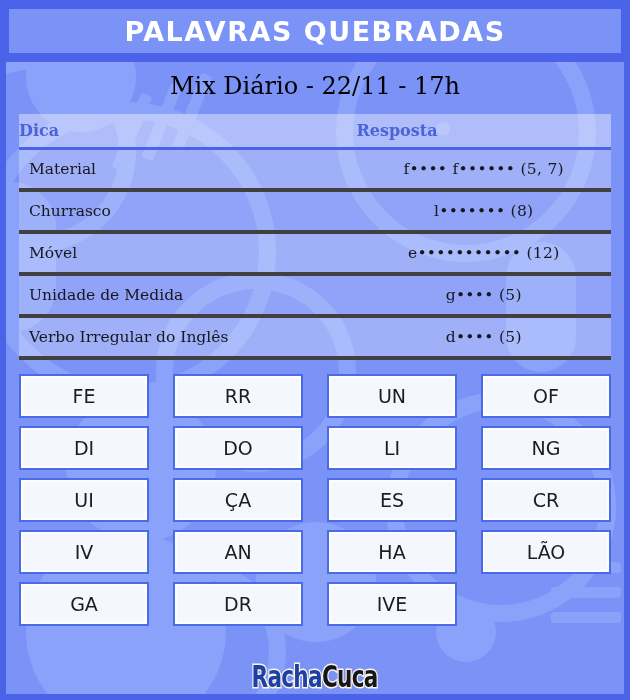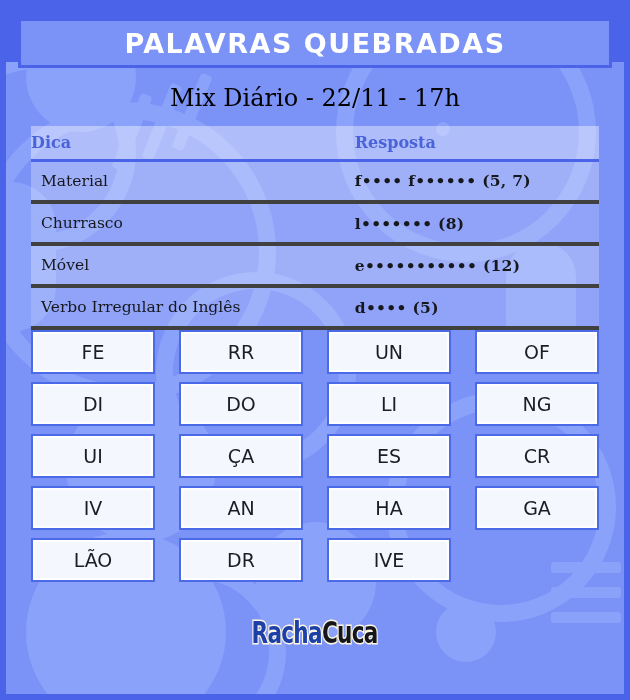--- a/index.html
+++ b/index.html
@@ -13,21 +13,21 @@
   body {
     font-family: "Liberation Sans", sans-serif;
     background: #4a63e8;
   }
 
   #app {
     position: relative;
     width: 630px;
     height: 700px;
     background: #4a63e8;
-    padding: 18px;
+    padding: 6px;
   }
 
   
   .backdrop {
     position: absolute;
     left: 6px;
     top: 62px;
     right: 6px;
     bottom: 6px;
     background: #7b92f7;
@@ -116,30 +116,31 @@
     vertical-align: middle;
   }
   .table tr:nth-child(even) td {
     background: rgba(255,255,255,0.16);
   }
   .cell-clue {
     padding-left: 10px;
     text-align: left;
   }
   .cell-answer {
-    font-weight: bold;
+    text-align: center;
+    font-weight: normal;
     letter-spacing: 0.3px;
   }
 
   
   .tiles {
     display: grid;
     grid-template-columns: repeat(4, 1fr);
     gap: 8px 24px;
-    margin-top: 0;
+    margin-top: 14px;
     border-radius: 14px;
   }
   .tile {
     height: 44px;
     background: #f4f7fe;
     border: 2px solid #4a6ae8;
     box-shadow: inset 0 0 0 2px #ffffff;
     display: flex;
     align-items: center;
     justify-content: center;
@@ -230,20 +231,24 @@
         </tr>
         <tr>
           <td class="cell-clue">Churrasco</td>
           <td class="cell-answer">l••••••• (8)</td>
         </tr>
         <tr>
           <td class="cell-clue">Móvel</td>
           <td class="cell-answer">e••••••••••• (12)</td>
         </tr>
         <tr>
+          <td class="cell-clue">Unidade de Medida</td>
+          <td class="cell-answer">g•••• (5)</td>
+        </tr>
+        <tr>
           <td class="cell-clue">Verbo Irregular do Inglês</td>
           <td class="cell-answer">d•••• (5)</td>
         </tr>
       </tbody>
     </table>
 
     <div class="tiles">
       <div class="tile">FE</div>
       <div class="tile">RR</div>
       <div class="tile">UN</div>
@@ -252,22 +257,22 @@
       <div class="tile">DO</div>
       <div class="tile">LI</div>
       <div class="tile">NG</div>
       <div class="tile">UI</div>
       <div class="tile">ÇA</div>
       <div class="tile">ES</div>
       <div class="tile">CR</div>
       <div class="tile">IV</div>
       <div class="tile">AN</div>
       <div class="tile">HA</div>
+      <div class="tile">LÃO</div>
       <div class="tile">GA</div>
-      <div class="tile">LÃO</div>
       <div class="tile">DR</div>
       <div class="tile">IVE</div>
     </div>
 
   </div>
 
   <div class="footer">
     <div class="logo"><span class="racha">Racha</span><span class="cuca">Cuca</span></div>
   </div>
 

